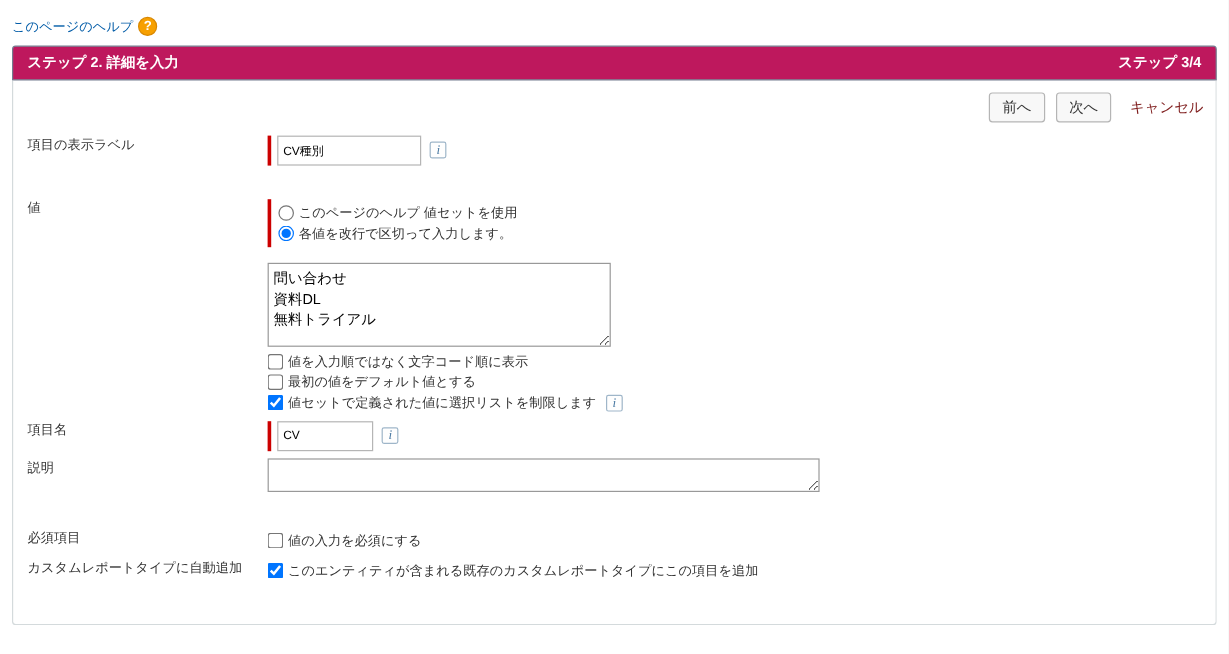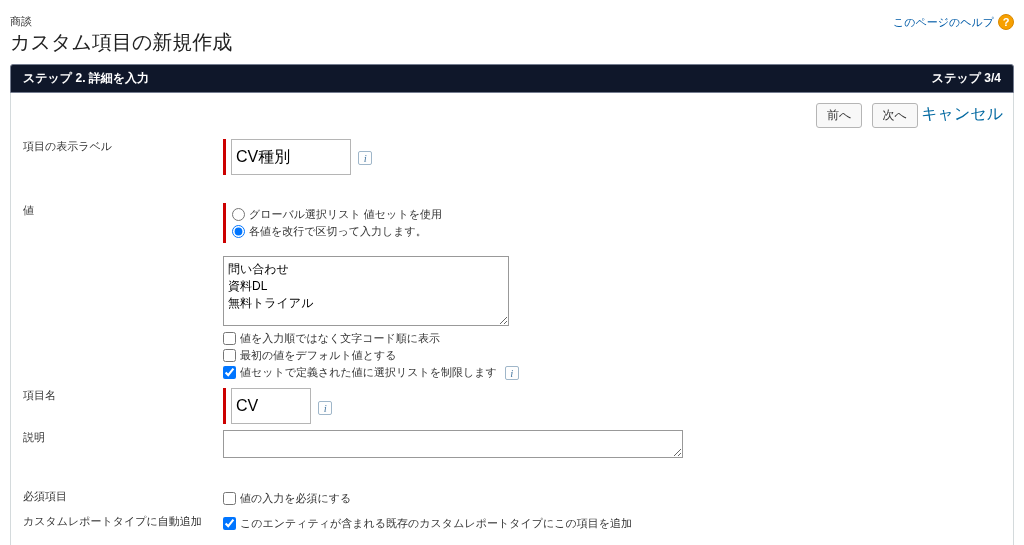--- a/index.html
+++ b/index.html
@@ -16,38 +16,38 @@
   .page-title-block .context { font-size: 11px; color: #333; }
   .page-title-block h1 { font-size: 20px; font-weight: normal; margin: 0; color: #222; }
   .help-area { display: flex; align-items: center; gap: 4px; font-size: 11px; }
   .help-link { color: #015ba7; text-decoration: none; }
   .help-icon {
     display:inline-flex; width:16px; height:16px; border-radius:50%;
     background:#f7a000; color:#fff; align-items:center; justify-content:center;
     font-weight:bold; font-size:11px; border:1px solid #d98800;
   }
   .step-bar {
-    background:#0f172a; color:#fff; font-size:12px; font-weight:bold;
+    background:#be185d; color:#fff; font-size:12px; font-weight:bold;
     display:flex; justify-content:space-between; align-items:center;
     padding:5px 12px; border:1px solid #747c8f; border-radius:3px 3px 0 0;
   }
   .outer-panel { border:1px solid #d4dadc; border-top:none; padding:6px 8px 10px 8px; border-radius:0 0 3px 3px;}
   .button-row { text-align:right; padding:4px 2px 8px 2px; }
   .btn {
     display:inline-block; background:#f8f8f8; border:1px solid #b5b5b5;
     border-radius:3px; padding:3px 10px; font-size:12px; color:#333;
     cursor:pointer; margin-left:6px;
   }
-  .link-action { color:#0369a1; font-size:16px; margin-left:0; text-decoration:none; cursor:pointer; }
+  .link-action { color:#7f1d1d; font-size:12px; margin-left:12px; text-decoration:none; cursor:pointer; }
   .form-table { width:100%; border-collapse:collapse; }
   .form-table td { vertical-align:top; padding:3px 4px; }
   .label-cell { width:200px; text-align:left; color:#333; font-size:11px; padding-top:6px; white-space:nowrap;}
   .req-bar { border-left:3px solid #c00; padding-left:5px; display:inline-block;}
   input[type=text].tf {
-    border:1px solid #b5b5b5; font-size:16px; padding:2px 4px; height:36px;
+    border:1px solid #b5b5b5; font-size:10px; padding:2px 4px; height:25px;
   }
   .tf-md{ width:120px; }
   .tf-sm{ width:80px; }
   textarea.ta {
     border:1px solid #999; font-size:12px; padding:4px; resize:both;
     font-family: Arial, sans-serif;
   }
   .ta-values{ width:286px; height:70px; }
   .ta-wide{ width:460px; height:28px; }
   .info-i {
@@ -60,24 +60,20 @@
   .radio, .check { margin:0; }
   .radio-group{ border-left:3px solid #c00; padding:2px 0 2px 6px; }
   .spacer-row td{ height:22px; }
 </style>
 </head>
 <body>
 
 <div class="page-wrap">
 
   <div class="page-header">
-    <div class="page-title-block">
-      <div class="context">商談</div>
-      <h1>カスタム項目の新規作成</h1>
-    </div>
     <div class="help-area">
       <a href="#" class="help-link">このページのヘルプ</a>
       <span class="help-icon">?</span>
     </div>
   </div>
 
   <div class="step-bar">
     <span>ステップ 2. 詳細を入力</span>
     <span>ステップ 3/4</span>
   </div>
@@ -107,21 +103,21 @@
             <td></td>
             <td></td>
           </tr>
 
       <tr>
         <td class="label-cell"><span>値</span></td>
         <td>
           <div class="radio-group">
             <div class="opt-line">
               <input type="radio" name="valsrc" class="radio" style="">
-              <span>グローバル選択リスト 値セットを使用</span>
+              <span>このページのヘルプ 値セットを使用</span>
             </div>
             <div class="opt-line">
               <input type="radio" name="valsrc" class="radio" checked="" style="">
               <span>各値を改行で区切って入力します。</span>
             </div>
           </div>
         </td>
       </tr>
 
       <tr>

